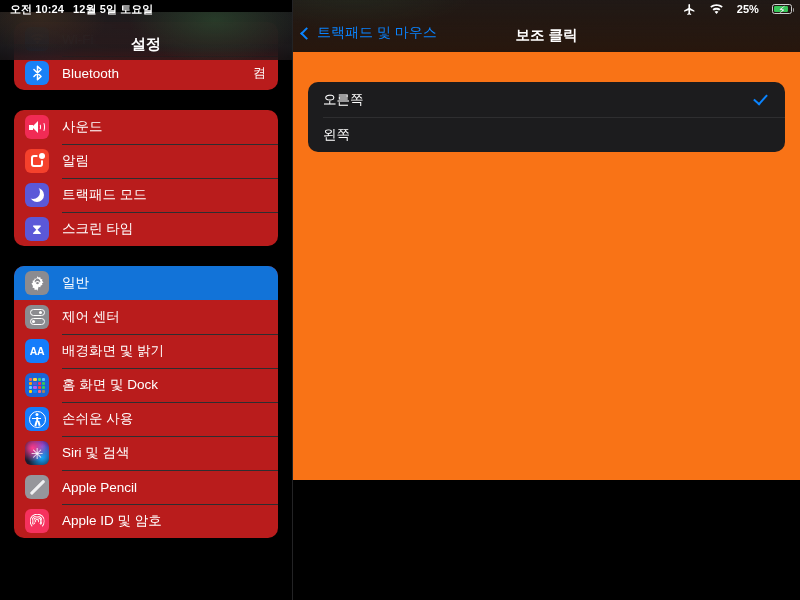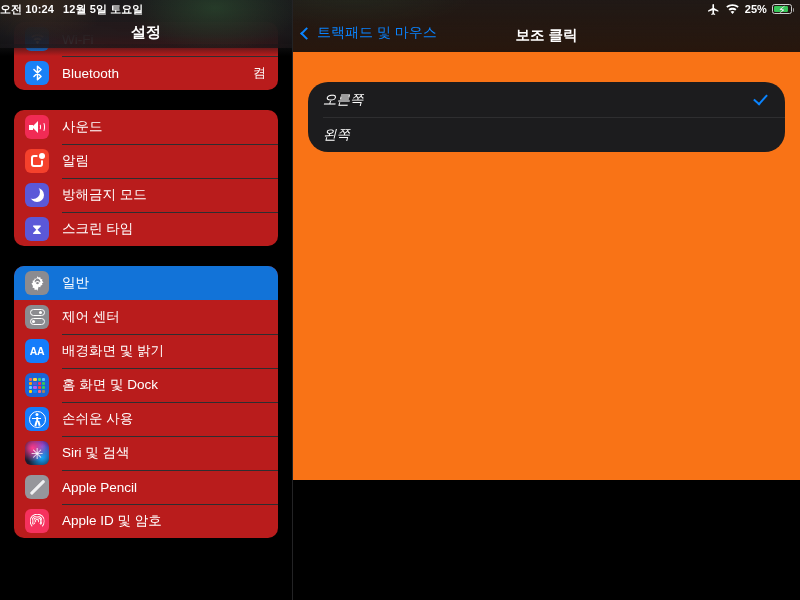--- a/index.html
+++ b/index.html
@@ -24,29 +24,29 @@
   
   #status-bar {
     position: absolute;
     top: 0; left: 0;
     width: 800px;
     height: 18px;
     z-index: 40;
     display: flex;
     align-items: center;
     justify-content: space-between;
-    padding: 0 8px 0 0;
+    padding: 0 8px 0 10px;
     color: #fff;
     font-size: 11px;
     font-weight: bold;
     letter-spacing: 0.1px;
     text-align: center;
   }
   .status-left { display: flex; align-items: center; gap: 9px; }
-  .status-right { display: flex; align-items: center; gap: 5px; }
+  .status-right { display: flex; align-items: center; gap: 13px; }
 
   .sb-icon { display: inline-flex; align-items: center; }
   .battery-pct { font-size: 11px; font-weight: bold; }
 
   .battery-body {
     position: relative;
     width: 20px; height: 10px;
     border: 1.2px solid #cfcfcf;
     border-radius: 2.6px;
     display: inline-block;
@@ -89,21 +89,21 @@
   #sidebar-scroll {
     position: absolute;
     top: 0; left: 0;
     width: 292px;
     padding-top: 44px;
   }
 
   
   #sidebar-header {
     position: absolute;
-    top: 0; left: 0;
+    top: 12px; left: 0;
     width: 292px;
     height: 48px;
     z-index: 30;
     background:
       radial-gradient(ellipse 120px 60px at 215px 8px, rgba(46,86,52,.55), rgba(0,0,0,0) 72%),
       radial-gradient(ellipse 90px 50px at 40px 4px, rgba(92,60,30,.38), rgba(0,0,0,0) 75%),
       linear-gradient(to bottom, rgba(28,28,30,.93) 0%, rgba(26,26,28,.9) 72%, rgba(22,22,24,.78) 100%);
     backdrop-filter: blur(18px);
     -webkit-backdrop-filter: blur(18px);
   }
@@ -459,23 +459,22 @@
     font-size: 14.5px;
     font-weight: bold;
     pointer-events: none;
   }
 
   #option-list {
     position: absolute;
     left: 15px; top: 82px;
     width: 477px;
     background: #1c1c1e;
-    border-radius: 20px;
+    border-radius: 10px;
     overflow: hidden;
-    font-style: italic;
   }
   .opt-row {
     position: relative;
     display: flex;
     align-items: center;
     height: 35px;
     padding: 0 14px 0 15px;
     cursor: pointer;
   }
   .opt-row + .opt-row::before {
@@ -570,21 +569,21 @@
           <span class="row-icon ic-notif">
             <span class="notif-sq"></span>
               <span class="notif-dot"></span>
           </span>
           <span class="row-label">알림</span>
         </div>
         <div class="row">
           <span class="row-icon ic-dnd">
             <span class="moon"></span>
           </span>
-          <span class="row-label">방해금지 모드</span>
+          <span class="row-label">트랙패드 모드</span>
         </div>
         <div class="row">
           <span class="row-icon ic-screen">
             <span class="hg">⧗</span>
           </span>
           <span class="row-label">스크린 타임</span>
         </div>
       </div>
 
       <div class="group">

